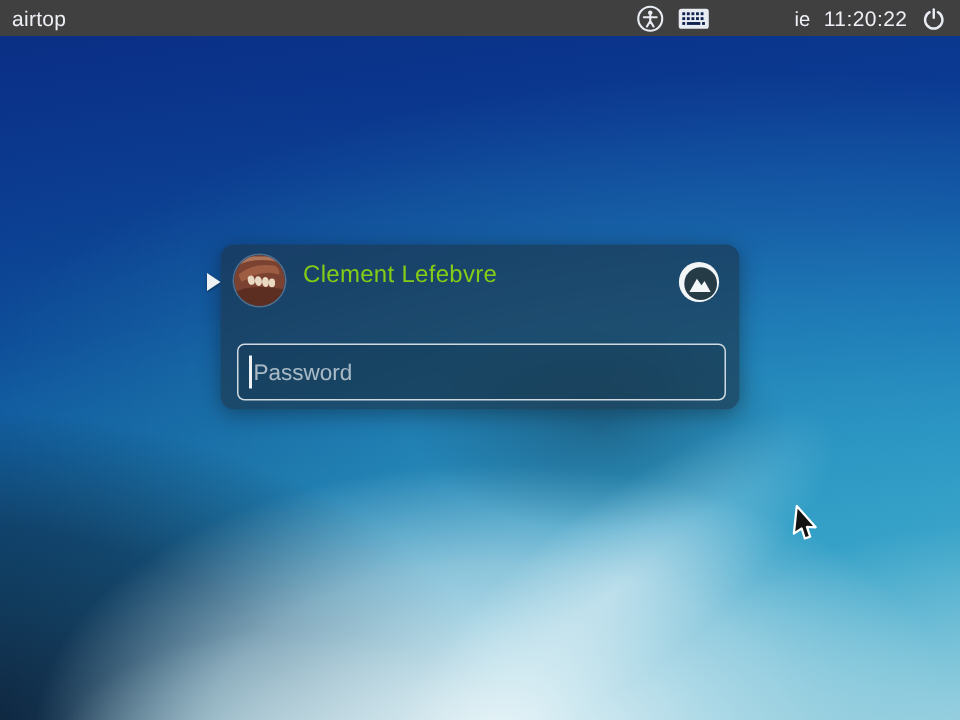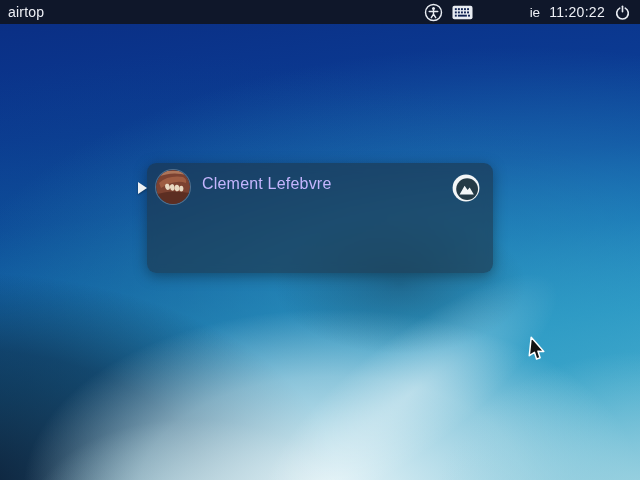--- a/index.html
+++ b/index.html
@@ -25,21 +25,21 @@
     background:radial-gradient(ellipse 260px 80px at 50% 50%, rgba(255,255,255,0.38), rgba(255,255,255,0) 70%);
     transform:rotate(-38deg);
   }
   .wallpaper .shade{
     position:absolute;left:220px;top:150px;width:360px;height:220px;
     background:radial-gradient(ellipse 180px 100px at 50% 50%, rgba(18,48,74,0.38), rgba(18,48,74,0) 70%);
   }
   
   .topbar{
     position:absolute;left:0;top:0;width:640px;height:24px;
-    background:#0f172a;color:#eef0f6;
+    background:#404040;color:#eef0f6;
     display:flex;align-items:center;justify-content:space-between;
     font-size:14px;z-index:5;
   }
   .topbar .hostname{padding-left:8px;letter-spacing:.2px;}
   .topbar .right{display:flex;align-items:center;gap:9px;padding-right:9px;}
   .tb-icon{display:flex;align-items:center;justify-content:center;}
   .layout-code{font-size:13.5px;margin-left:48px;}
   .clock{font-size:14px;letter-spacing:.3px;}
   
   .panel{
@@ -56,21 +56,21 @@
     border-left:9px solid #eef1f3;
     filter:drop-shadow(0 1px 1px rgba(0,0,0,.4));
   }
   .user-row{position:absolute;left:0;top:0;width:100%;height:48px;}
   .avatar{
     position:absolute;left:9px;top:7px;width:34px;height:34px;border-radius:50%;
     overflow:hidden;box-shadow:0 0 0 1px rgba(255,255,255,0.25);
   }
   .username{
     position:absolute;left:55px;top:12px;
-    color:#c4b5fd;font-size:16px;letter-spacing:.2px;
+    color:#84cc16;font-size:16px;letter-spacing:.2px;
   }
   .session-badge{
     position:absolute;right:13px;top:11px;width:28px;height:28px;border-radius:50%;
     cursor:pointer;
   }
   .pw-field{
     position:absolute;left:11px;top:66px;width:324px;height:36px;
     border:1px solid rgba(240,245,248,0.85);border-radius:5px;
     background:rgba(8,18,28,0.12);
   }
@@ -166,19 +166,23 @@
   </div>
 
   <span class="session-badge">
     <svg width="28" height="28" viewBox="0 0 28 28">
       <circle cx="14" cy="14" r="13.4" fill="#f3f6f7"></circle>
       <circle cx="15.1" cy="15.1" r="10.9" fill="#253b46"></circle>
       <path d="M7.6 20.6 L12.6 11.8 L15.6 16.1 L17.7 13.4 L21.8 20.6 Z" fill="#f3f6f7"></path>
     </svg>
   </span>
 
+  <div class="pw-field">
+    <input type="password" value="" placeholder="Password" style="">
+    <div class="caret"></div>
+  </div>
 </div>
 
 <div class="cursor">
   <svg width="22" height="28" viewBox="0 0 22 28">
     <path d="M4 2 L4 20.5 L8.8 16.6 L11.6 23 L15 21.4 L12.2 15.2 L18 14.8 Z" fill="#121212" stroke="#ffffff" stroke-width="1.5" stroke-linejoin="round" transform="rotate(6 11 13)"></path>
   </svg>
 </div>
 
 </body></html>

